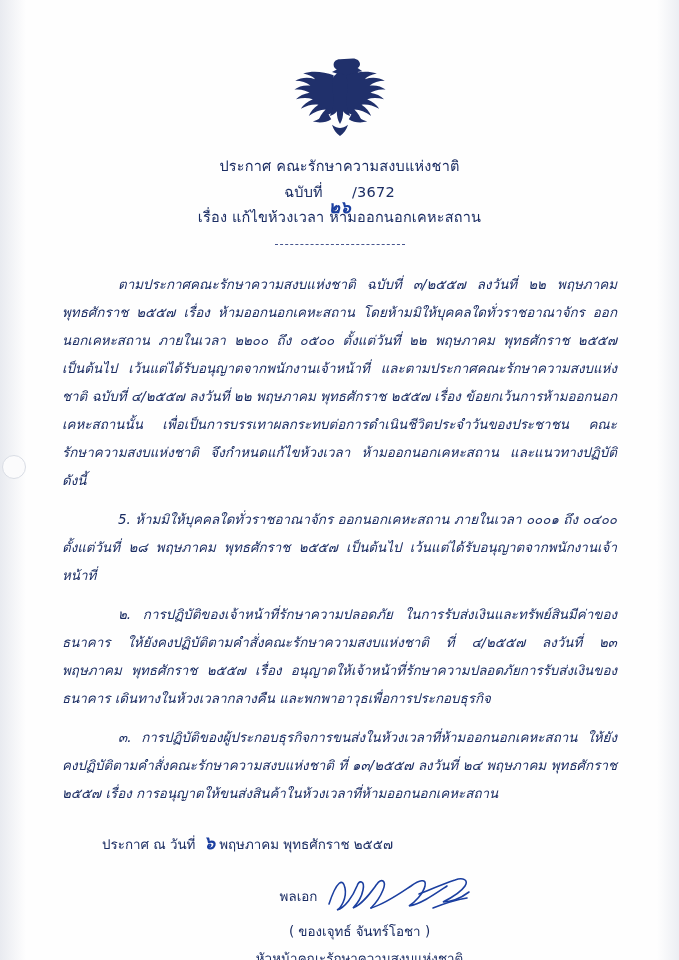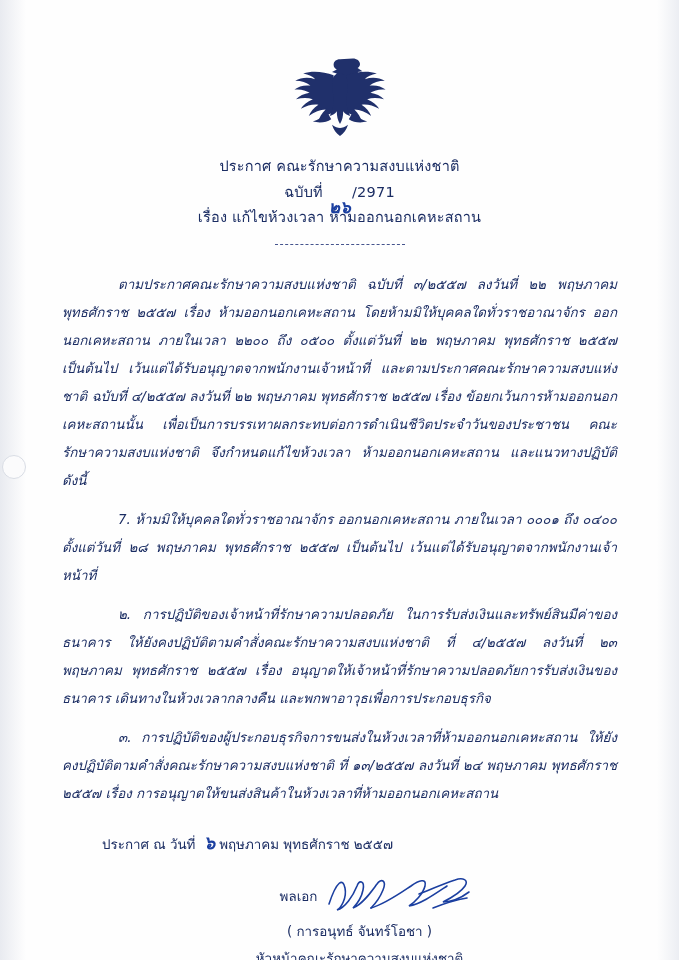--- a/index.html
+++ b/index.html
@@ -184,30 +184,30 @@
         <path d="M44 70 c-5 6 -11 10 -18 12 c9 2 17 1 23 -3 z"></path>
         <path d="M76 70 c5 6 11 10 18 12 c-9 2 -17 1 -23 -3 z"></path>
         <path d="M50 86 c2 6 5 11 10 14 c5 -3 8 -8 10 -14 c-4 3 -7 4 -10 4 c-3 0 -6 -1 -10 -4 z"></path>
       </g>
     </svg>
   </div>
 
   <div class="heading">
     <div class="line">ประกาศ คณะรักษาความสงบแห่งชาติ</div>
     <div class="line issue-line">
-      <span>ฉบับที่ </span><span class="issue-number-hand">๒๖</span><span>/2971</span>
+      <span>ฉบับที่ </span><span class="issue-number-hand">๒๖</span><span>/3672</span>
     </div>
     <div class="line">เรื่อง แก้ไขห้วงเวลา ห้ามออกนอกเคหะสถาน</div>
     <div class="rule"></div>
   </div>
 
   <div class="body">
     <p class="para">ตามประกาศคณะรักษาความสงบแห่งชาติ ฉบับที่ ๓/๒๕๕๗ ลงวันที่ ๒๒ พฤษภาคม พุทธศักราช ๒๕๕๗ เรื่อง ห้ามออกนอกเคหะสถาน โดยห้ามมิให้บุคคลใดทั่วราชอาณาจักร ออกนอกเคหะสถาน ภายในเวลา ๒๒๐๐ ถึง ๐๕๐๐ ตั้งแต่วันที่ ๒๒ พฤษภาคม พุทธศักราช ๒๕๕๗ เป็นต้นไป เว้นแต่ได้รับอนุญาตจากพนักงานเจ้าหน้าที่ และตามประกาศคณะรักษาความสงบแห่งชาติ ฉบับที่ ๔/๒๕๕๗ ลงวันที่ ๒๒ พฤษภาคม พุทธศักราช ๒๕๕๗ เรื่อง ข้อยกเว้นการห้ามออกนอกเคหะสถานนั้น เพื่อเป็นการบรรเทาผลกระทบต่อการดำเนินชีวิตประจำวันของประชาชน คณะรักษาความสงบแห่งชาติ จึงกำหนดแก้ไขห้วงเวลา ห้ามออกนอกเคหะสถาน และแนวทางปฏิบัติ ดังนี้</p>
     <div class="gap"></div>
-    <p class="para numbered">7. ห้ามมิให้บุคคลใดทั่วราชอาณาจักร ออกนอกเคหะสถาน ภายในเวลา ๐๐๐๑ ถึง ๐๔๐๐ ตั้งแต่วันที่ ๒๘ พฤษภาคม พุทธศักราช ๒๕๕๗ เป็นต้นไป เว้นแต่ได้รับอนุญาตจากพนักงานเจ้าหน้าที่</p>
+    <p class="para numbered">5. ห้ามมิให้บุคคลใดทั่วราชอาณาจักร ออกนอกเคหะสถาน ภายในเวลา ๐๐๐๑ ถึง ๐๔๐๐ ตั้งแต่วันที่ ๒๘ พฤษภาคม พุทธศักราช ๒๕๕๗ เป็นต้นไป เว้นแต่ได้รับอนุญาตจากพนักงานเจ้าหน้าที่</p>
     <div class="gap"></div>
     <p class="para numbered">๒. การปฏิบัติของเจ้าหน้าที่รักษาความปลอดภัย ในการรับส่งเงินและทรัพย์สินมีค่าของธนาคาร ให้ยังคงปฏิบัติตามคำสั่งคณะรักษาความสงบแห่งชาติ ที่ ๔/๒๕๕๗ ลงวันที่ ๒๓ พฤษภาคม พุทธศักราช ๒๕๕๗ เรื่อง อนุญาตให้เจ้าหน้าที่รักษาความปลอดภัยการรับส่งเงินของธนาคาร เดินทางในห้วงเวลากลางคืน และพกพาอาวุธเพื่อการประกอบธุรกิจ</p>
     <div class="gap"></div>
     <p class="para numbered">๓. การปฏิบัติของผู้ประกอบธุรกิจการขนส่งในห้วงเวลาที่ห้ามออกนอกเคหะสถาน ให้ยังคงปฏิบัติตามคำสั่งคณะรักษาความสงบแห่งชาติ ที่ ๑๓/๒๕๕๗ ลงวันที่ ๒๔ พฤษภาคม พุทธศักราช ๒๕๕๗ เรื่อง การอนุญาตให้ขนส่งสินค้าในห้วงเวลาที่ห้ามออกนอกเคหะสถาน</p>
   </div>
 
   <div class="sig-block">
     <div class="date-line">
       <span>ประกาศ  ณ  วันที่ </span><span class="date-hand">๖</span><span>พฤษภาคม พุทธศักราช ๒๕๕๗</span>
     </div>
@@ -217,17 +217,17 @@
       <svg class="signature-svg" viewBox="0 0 150 46" aria-hidden="true">
         <g fill="none" stroke="#1b3fa0" stroke-width="1.6" stroke-linecap="round">
           <path d="M6 30 C14 6 20 4 22 14 C24 24 18 34 14 36 C22 34 30 22 34 12 C36 6 42 6 40 16 C38 26 32 32 30 34 C40 30 48 18 54 10 C58 4 64 6 60 16 C56 26 50 32 48 34"></path>
           <path d="M48 34 C62 30 76 20 88 12 C96 6 104 4 102 12 C100 20 92 28 86 32 C98 30 112 20 124 12"></path>
           <path d="M96 20 C106 16 120 10 132 6 C140 3 146 6 142 12 C138 18 128 24 120 28 C130 28 138 24 146 18"></path>
           <path d="M110 34 C120 30 132 26 144 24"></path>
         </g>
       </svg>
     </div>
 
-    <div class="name-line">( การอนุทธ์  จันทร์โอชา )</div>
+    <div class="name-line">( ของเจุทธ์  จันทร์โอชา )</div>
     <div class="position-line">หัวหน้าคณะรักษาความสงบแห่งชาติ</div>
   </div>
 
 </div>
 
 </body></html>

